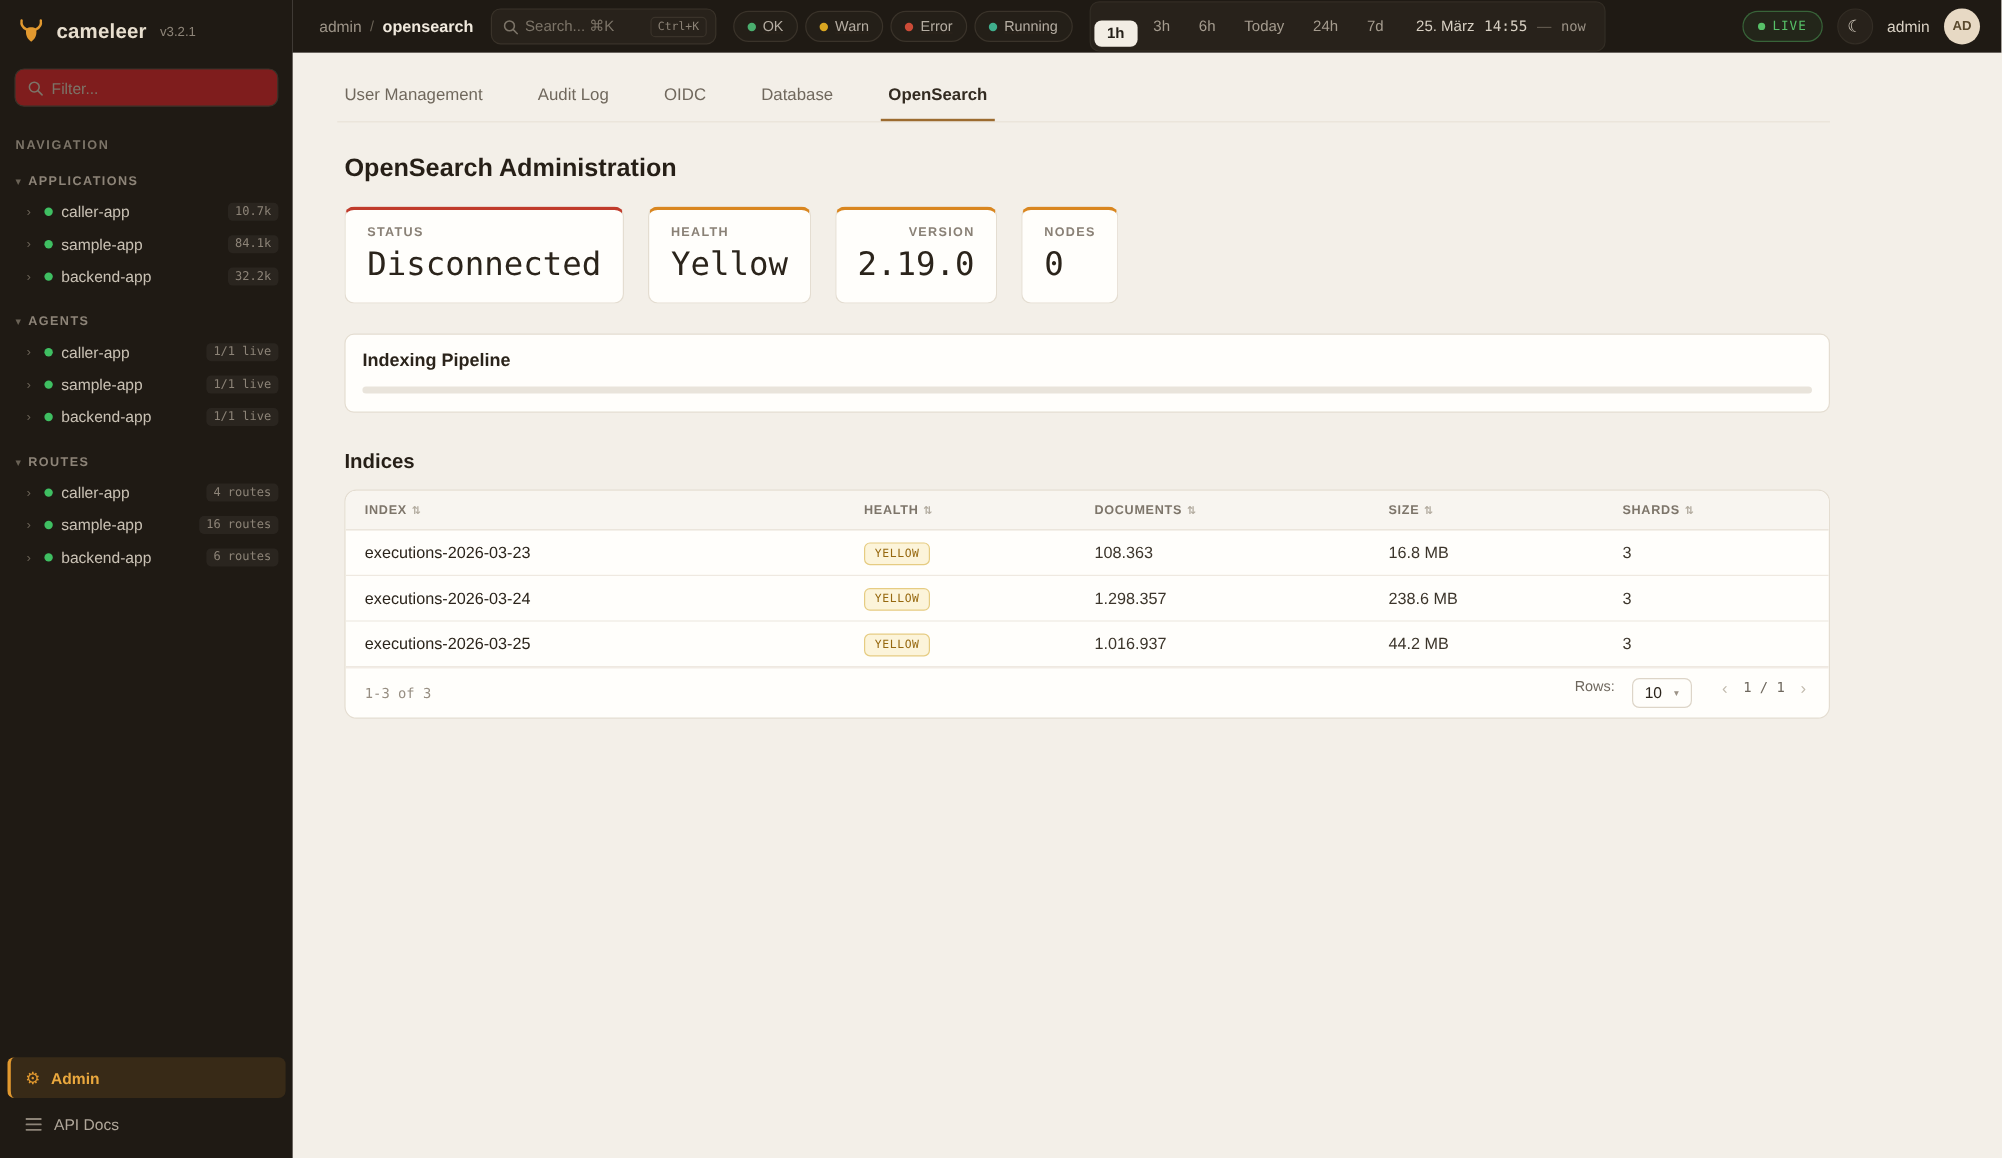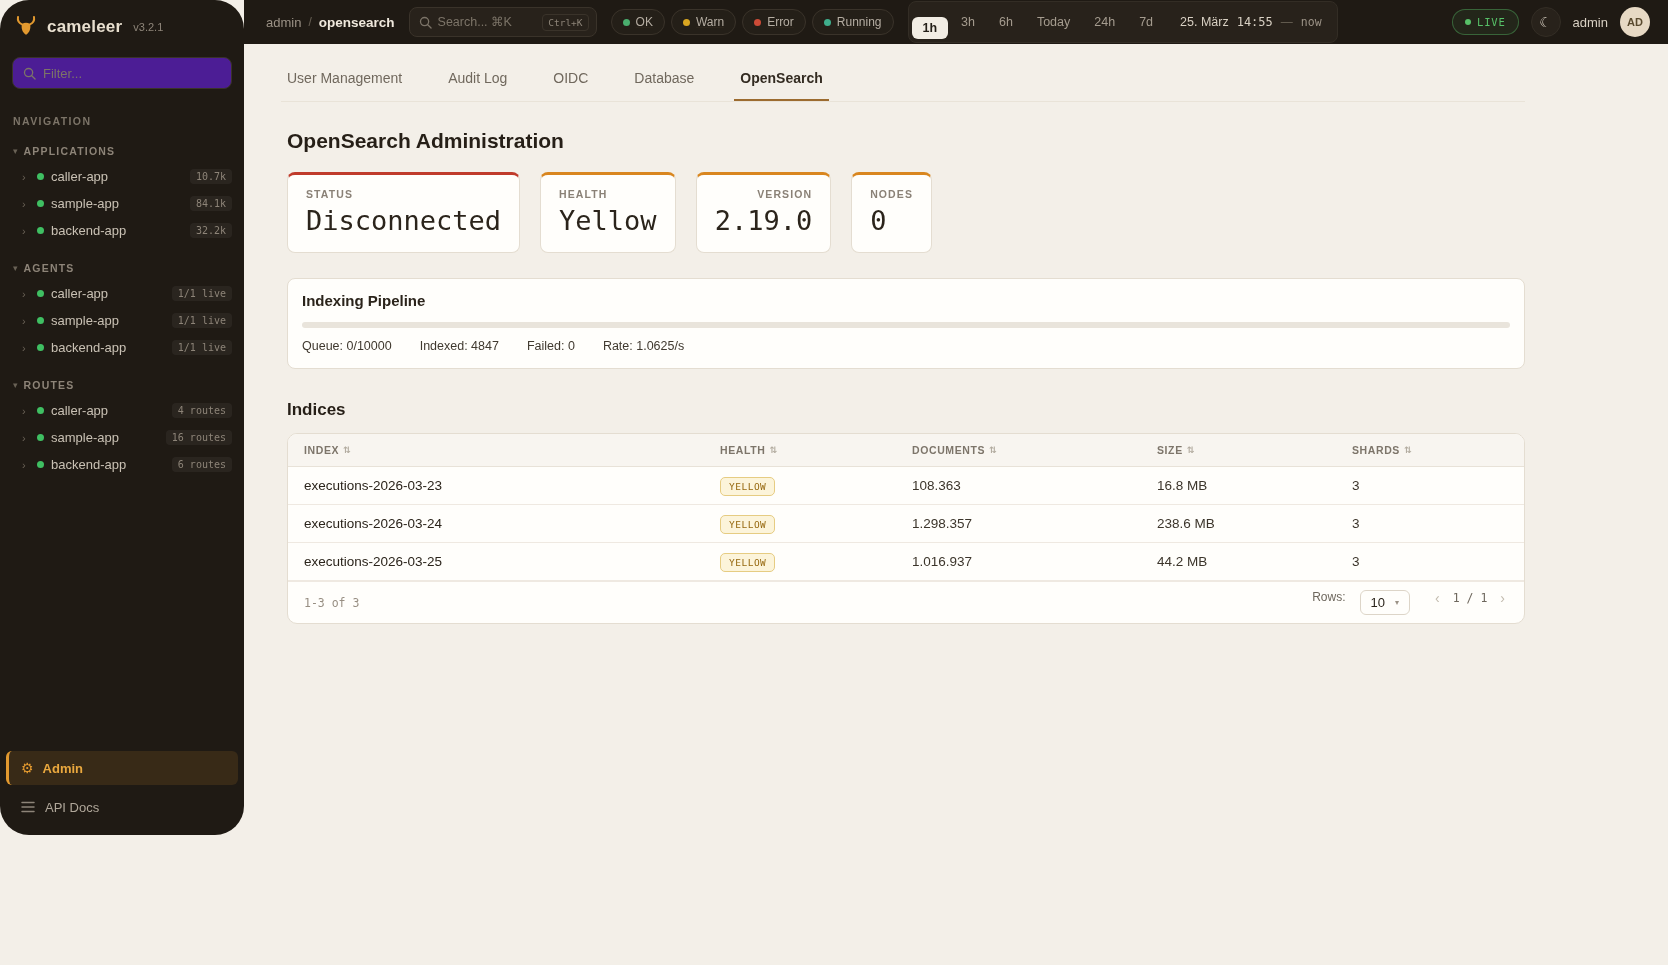--- a/index.html
+++ b/index.html
@@ -4,29 +4,29 @@
 <style>
   * { box-sizing: border-box; margin: 0; padding: 0; }
   html,body { width:1668px; height:965px; overflow:hidden; }
   body {
     font-family: "Liberation Sans", "DejaVu Sans", sans-serif;
     display:flex; background:#f3efe8; color:#2b241b;
   }
 
   
   .sidebar {
-    width:244px; min-width:244px; height:835px; background:#1f1a14;
-    display:flex; flex-direction:column; color:#c9c1b4;border-radius:29px;
+    width:244px; min-width:244px; height:965px; background:#1f1a14;
+    display:flex; flex-direction:column; color:#c9c1b4;
   }
   .logo-row { display:flex; align-items:center; gap:9px; padding:15px 14px 12px; cursor:pointer;}
   .logo-mark { color:#e2992f; display:flex; align-items:center; }
   .logo-name { font-size:17px; font-weight:bold; color:#e8dfcf; letter-spacing:.2px; }
   .logo-version { font-size:11px; color:#8d8478; margin-left:2px; }
   .filter-box {
-    margin:6px 12px 0; height:32px; background:#4c1d95; border:1px solid #3a332a;
+    margin:6px 12px 0; height:32px; background:#7f1d1d; border:1px solid #3a332a;
     border-radius:8px; display:flex; align-items:center; gap:7px; padding:0 10px;
   }
   .filter-box svg { flex:none; }
   .filter-box input {
     background:transparent; border:none; outline:none; color:#d8d0c3; font-size:13px; width:100%;
     font-family:"Liberation Sans", sans-serif;
   }
   .filter-box input::placeholder { color:#7c7468; }
   .nav-label { font-size:10.5px; letter-spacing:1.4px; color:#7c7468; padding:26px 0 0 13px; font-weight:bold; }
   .section-header { display:flex; align-items:center; gap:6px; padding:18px 12px 6px 13px; cursor:pointer; }
@@ -370,26 +370,20 @@
         <div class="stat-card" style="border-top-color: rgb(217, 134, 31);">
           <div class="stat-label">NODES</div>
           <div class="stat-value">0</div>
         </div>
       </div>
 
       <div class="pipeline-card">
         <div class="pipeline-title">Indexing Pipeline</div>
         <div class="progress-track">
           <div class="progress-fill" style="width: 0%;"></div>
-        </div>
-        <div class="pipeline-stats">
-          <span class="pipeline-stat">Queue: 0/10000</span>
-          <span class="pipeline-stat">Indexed: 4847</span>
-          <span class="pipeline-stat">Failed: 0</span>
-          <span class="pipeline-stat">Rate: 1.0625/s</span>
         </div>
       </div>
 
       <h2 class="section-title-main">Indices</h2>
 
       <div class="table-card">
         <div class="tbl-row tbl-head">
           <span class="th">
             <span>INDEX</span>
             <span class="sort-icon">⇅</span>

